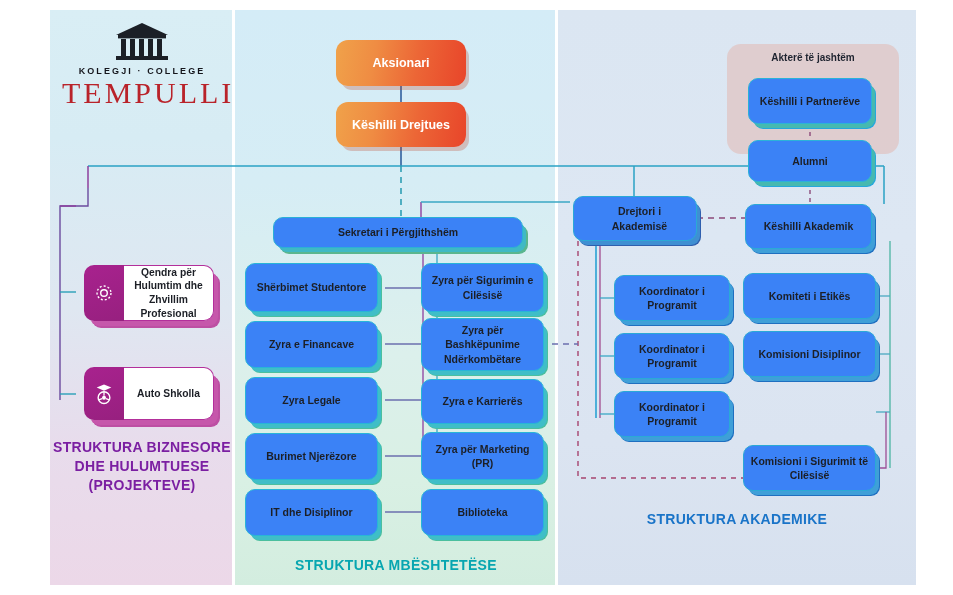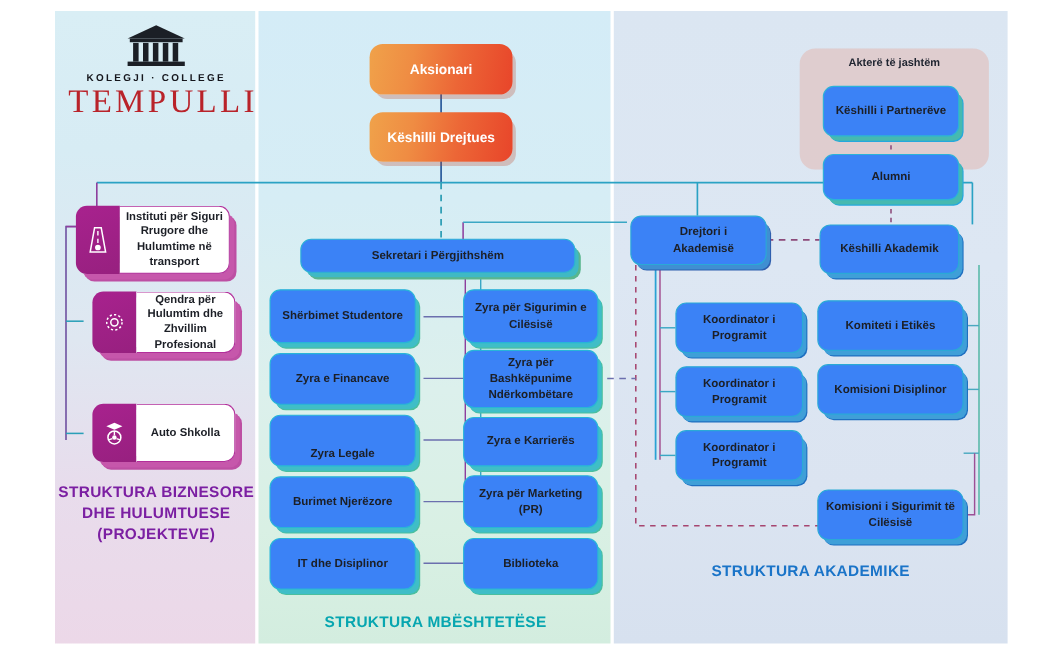--- a/index.html
+++ b/index.html
@@ -185,31 +185,20 @@
     <div class="name">TEMPULLI</div>
   </div>
 
   <div class="n-top" style="left:336px; top:40px; width:130px; height:46px;">
     <span>Aksionari</span>
   </div>
   <div class="n-top" style="left:336px; top:102px; width:130px; height:45px;">
     <span>Këshilli Drejtues</span>
   </div>
 
-  <div class="n-biz" style="left:69px; top:187px; width:140px; height:62px;">
-    <div class="ic">
-      <svg width="20" height="26" viewBox="0 0 20 26">
-        <path d="M7 2 L13 2 L17 24 L3 24 Z" fill="none" stroke="#fff" stroke-width="1.4"></path>
-        <line x1="10" y1="5" x2="10" y2="9" stroke="#fff" stroke-width="1.3"></line>
-        <line x1="10" y1="12" x2="10" y2="16" stroke="#fff" stroke-width="1.3"></line>
-        <circle cx="10" cy="20" r="2.6" fill="#fff"></circle>
-      </svg>
-    </div>
-    <div class="bd">Instituti për Siguri Rrugore dhe Hulumtime në transport</div>
-  </div>
 
   <div class="n-biz" style="left:84px; top:265px; width:130px; height:56px;">
     <div class="ic">
       <svg width="22" height="22" viewBox="0 0 24 24">
         <g fill="none" stroke="#fff" stroke-width="1.5">
           <circle cx="12" cy="12" r="3.6"></circle>
           <circle cx="12" cy="12" r="7.6" stroke-dasharray="2.2 2.2"></circle>
         </g>
       </svg>
     </div>
@@ -239,21 +228,21 @@
   <div class="node n-sec" style="left:273px; top:217px; width:250px; height:31px;">
     <span>Sekretari i Përgjithshëm</span>
   </div>
 
   <div class="node n-sup" style="left:245px; top:263px; width:133px; height:49px;">
     <span>Shërbimet Studentore</span>
   </div>
   <div class="node n-sup" style="left:245px; top:321px; width:133px; height:47px;">
     <span>Zyra e Financave</span>
   </div>
-  <div class="node n-sup" style="left:245px; top:377px; width:133px; height:47px;align-items:flex-end;">
+  <div class="node n-sup" style="left:245px; top:377px; width:133px; height:47px;">
     <span>Zyra Legale</span>
   </div>
   <div class="node n-sup" style="left:245px; top:433px; width:133px; height:47px;">
     <span>Burimet Njerëzore</span>
   </div>
   <div class="node n-sup" style="left:245px; top:489px; width:133px; height:47px;">
     <span>IT dhe Disiplinor</span>
   </div>
 
   <div class="node n-sup" style="left:421px; top:263px; width:123px; height:49px;">

